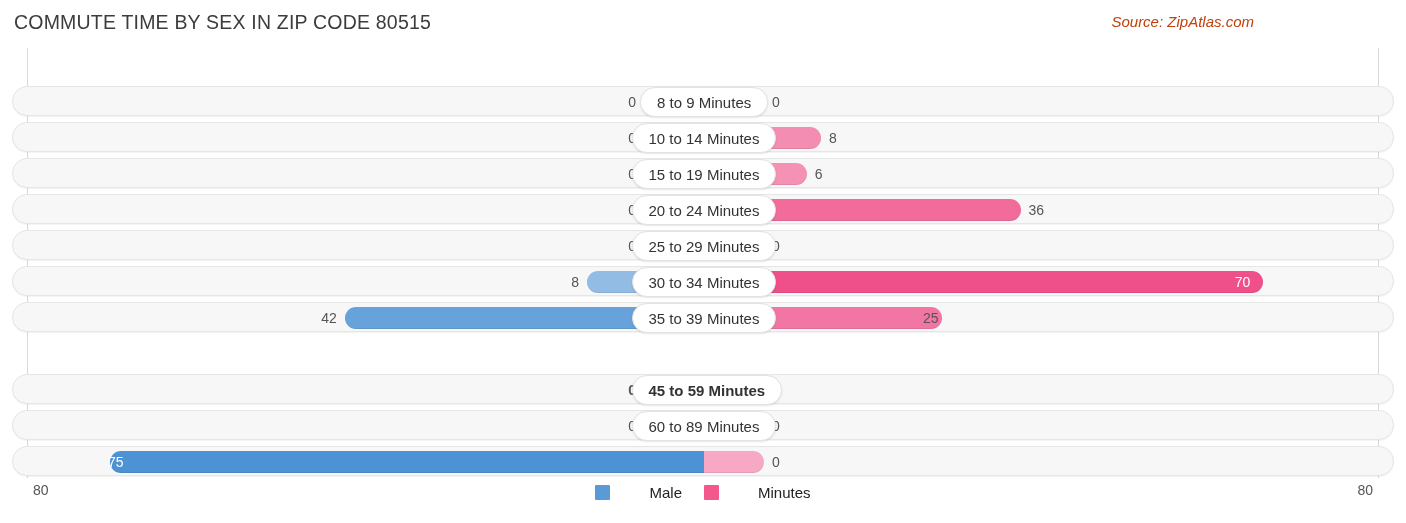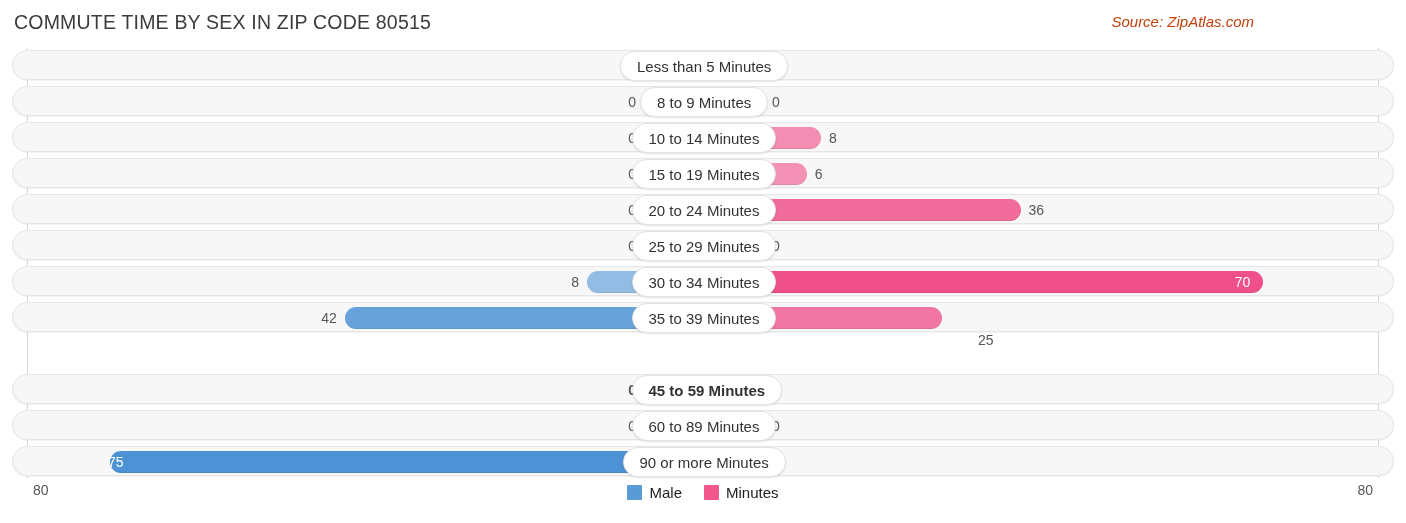--- a/index.html
+++ b/index.html
@@ -150,40 +150,34 @@
     gap: 7px;
   }
   .legend-swatch {
     width: 15px;
     height: 15px;
     border-radius: 1px;
   }
   .legend-text {
     font-size: 15px;
     color: #222;
+    margin-left: 32px;
   }
 </style>
 </head>
 <body>
 
 <div class="header">
   <div class="chart-title">COMMUTE TIME BY SEX IN ZIP CODE 80515</div>
   <div class="source-note">Source: ZipAtlas.com</div>
 </div>
 
 <div class="plot" id="plot">
   <div class="axis-line left"></div>
   <div class="axis-line right"></div>
-<div class="row" style="top: 4px;">
-      <div class="bar male" style="left: 631px; width: 60px; background: rgb(174, 205, 235);"></div>
-      <div class="bar female" style="left: 691px; width: 60px; background: rgb(246, 168, 196);"></div>
-      <div class="val" style="right: 757px;">0</div>
-      <div class="val" style="left: 759px;">0</div>
-      <div class="cat-pill" style="left: 607px; transform: translateX(0px);">Less than 5 Minutes</div>
-    </div>
     <div class="row" style="top: 40px;">
       <div class="bar male" style="left: 631px; width: 60px; background: rgb(174, 205, 235);"></div>
       <div class="bar female" style="left: 691px; width: 60px; background: rgb(246, 168, 196);"></div>
       <div class="val" style="right: 757px;">0</div>
       <div class="val" style="left: 759px;">0</div>
       <div class="cat-pill" style="left: 627px; transform: translateX(0px);">8 to 9 Minutes</div>
     </div>
     <div class="row" style="top: 76px;">
       <div class="bar male" style="left: 631px; width: 60px; background: rgb(174, 205, 235);"></div>
       <div class="bar female" style="left: 691px; width: 117px; background: rgb(244, 141, 178);"></div>
@@ -216,21 +210,21 @@
       <div class="bar male" style="left: 574px; width: 117px; background: rgb(146, 188, 228);"></div>
       <div class="bar female" style="left: 691px; width: 558.75px; background: rgb(239, 80, 137);"></div>
       <div class="val" style="right: 814px;">8</div>
       <div class="val inside" style="left: 1221.75px;">70</div>
       <div class="cat-pill" style="left: 618.5px; transform: translateX(0px);">30 to 34 Minutes</div>
     </div>
     <div class="row" style="top: 256px;">
       <div class="bar male" style="left: 331.75px; width: 359.25px; background: rgb(104, 162, 218);"></div>
       <div class="bar female" style="left: 691px; width: 238.125px; background: rgb(242, 118, 163);"></div>
       <div class="val" style="right: 1056.25px;">42</div>
-      <div class="val" style="left: 965px; margin-top: 22px;">25</div>
+      <div class="val" style="left: 910px;">25</div>
       <div class="cat-pill" style="left: 618.5px; transform: translateX(0px);">35 to 39 Minutes</div>
     </div>
     <div class="row" style="top: 328px; font-weight: bold;">
       <div class="bar male" style="left: 631px; width: 60px; background: rgb(174, 205, 235);"></div>
       <div class="bar female" style="left: 691px; width: 60px; background: rgb(246, 168, 196);"></div>
       <div class="val" style="right: 757px;">0</div>
       <div class="val" style="left: 759px;">0</div>
       <div class="cat-pill" style="left: 618.5px; transform: translateX(0px);">45 to 59 Minutes</div>
     </div>
     <div class="row" style="top: 364px;">
@@ -238,21 +232,20 @@
       <div class="bar female" style="left: 691px; width: 60px; background: rgb(246, 168, 196);"></div>
       <div class="val" style="right: 757px;">0</div>
       <div class="val" style="left: 759px;">0</div>
       <div class="cat-pill" style="left: 618.5px; transform: translateX(0px);">60 to 89 Minutes</div>
     </div>
     <div class="row" style="top: 400px;">
       <div class="bar male" style="left: 96.625px; width: 594.375px; background: rgb(77, 146, 212);"></div>
       <div class="bar female" style="left: 691px; width: 60px; background: rgb(246, 168, 196);"></div>
       <div class="val inside" style="left: 95px;">75</div>
       <div class="val" style="left: 759px;">0</div>
-      <div class="cat-pill" style="left: 609.5px; transform: translateX(0px);">90 or more Minutes</div>
     </div>
   </div>
 
 <div class="footer">
   <div class="axis-label left">80</div>
   <div class="axis-label right">80</div>
   <div class="legend" id="legend">
       <div class="legend-item">
         <span class="legend-swatch" style="background: rgb(91, 155, 213);"></span>
         <span class="legend-text">Male</span>

